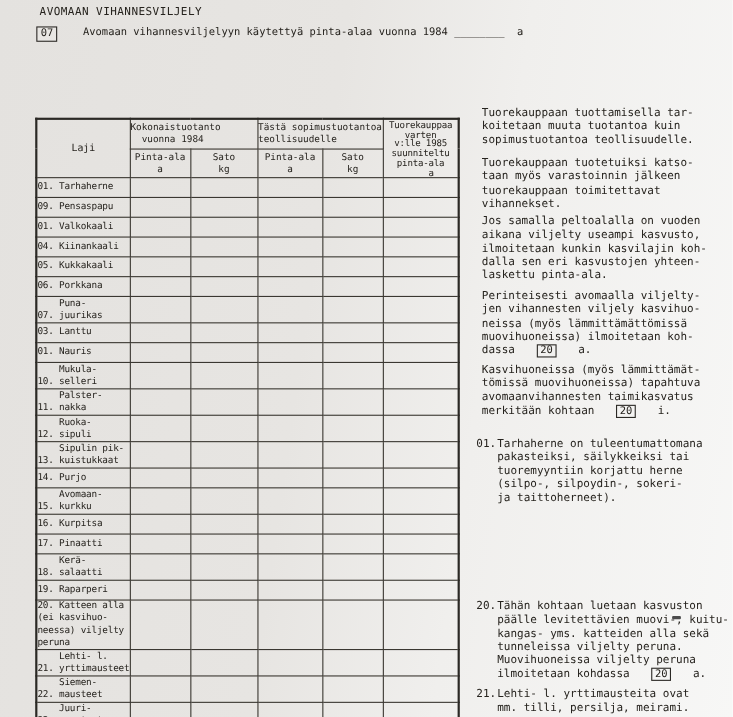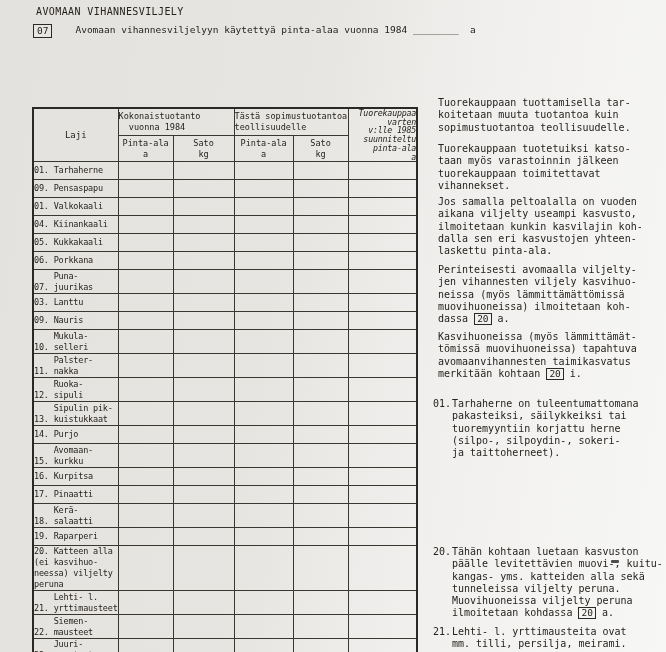--- a/index.html
+++ b/index.html
@@ -26,35 +26,35 @@
   
   table#ptable {
     position:absolute; left:32px; top:107px;
     border-collapse:collapse; table-layout:fixed;
     border:2px solid #2b2925;
   }
   #ptable th, #ptable td { border:1px solid #3a3731; padding:0; font-weight:normal; }
   tr.hr1 { height:27px; } tr.hr2 { height:26px; }
   .th-laji   { font-size:9px;  text-align:center; vertical-align:middle; }
   .th-group  { font-size:8.5px; line-height:11px; text-align:left; vertical-align:middle; padding:1px 4px; white-space:pre; }
-  .th-fresh  { font-size:8.3px; line-height:8.7px; text-align:right; vertical-align:top; padding:2px 2px; white-space:pre; letter-spacing:-.2px;font-style:italic; }
+  .th-fresh  { font-size:8.3px; line-height:8.7px; text-align:center; vertical-align:top; padding:2px 2px; white-space:pre; letter-spacing:-.2px; }
   .th-sub    { font-size:8.5px; line-height:10.5px; text-align:center; vertical-align:middle; white-space:pre; }
   td.laji {
     font-size:8.5px; line-height:11px; white-space:pre; letter-spacing:-.2px;
     padding:1px 1px 1px 2px; text-align:left; vertical-align:middle;
   }
   td.cell { background:transparent; }
 
   
   .note { position:absolute; left:438px; width:232px; font-size:10px; line-height:12.3px; }
   .note.numbered { left:452px; }
   .note .ln { white-space:pre; }
   .nnum { position:absolute; left:-19px; top:0; }
   .refbox {
-    display:inline-block; border:1.5px solid #2b2925; padding:0 2px; margin:0 0;
+    display:inline-block; border:1.5px solid #2b2925; padding:0 2px; margin:0 14px;
     font-size:9.5px; line-height:10px;
   }
 
   .artifact { position:absolute; left:611px; top:560px; width:8px; height:3px; background:#4c4c4c; border-radius:1px; }
 </style>
 </head>
 <body>
 
 <div class="sheet">
 
@@ -159,21 +159,21 @@
     </tr>
         <tr style="height: 18px;">
       <td class="laji">03. Lanttu</td>
       <td class="cell"></td>
       <td class="cell"></td>
       <td class="cell"></td>
       <td class="cell"></td>
       <td class="cell"></td>
     </tr>
         <tr style="height: 18px;">
-      <td class="laji">09. Nauris</td>
+      <td class="laji">01. Nauris</td>
       <td class="cell"></td>
       <td class="cell"></td>
       <td class="cell"></td>
       <td class="cell"></td>
       <td class="cell"></td>
     </tr>
         <tr style="height: 24px;">
       <td class="laji">    Mukula-
 10. selleri</td>
       <td class="cell"></td>

